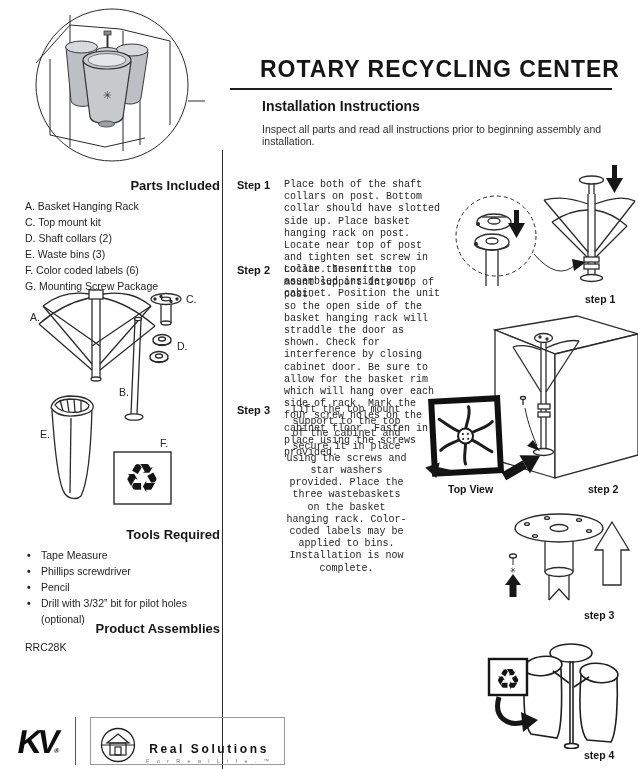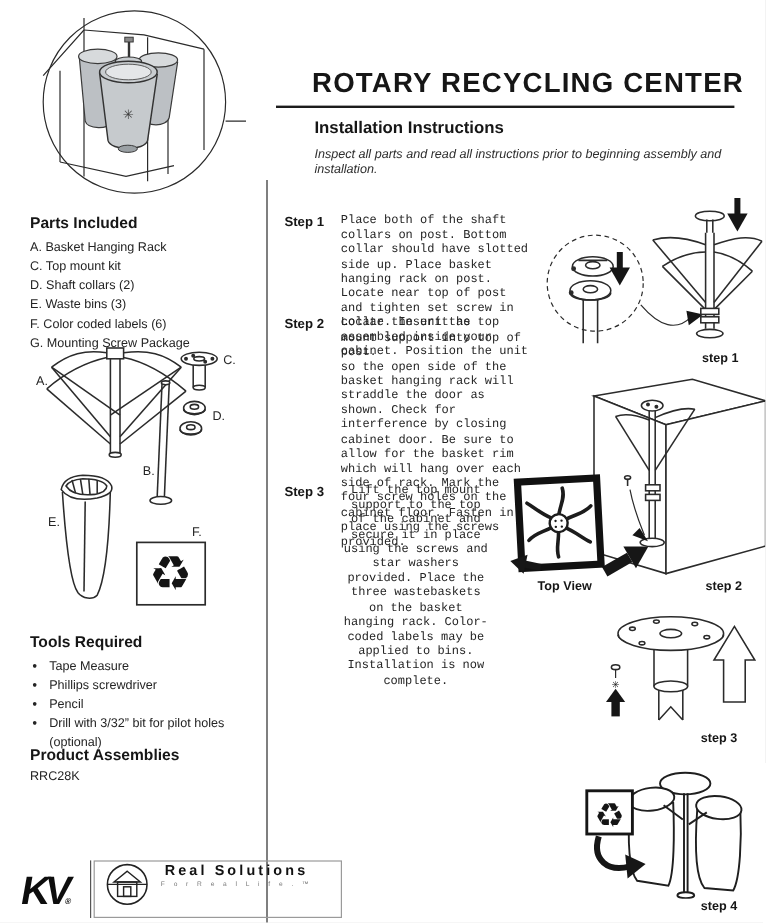--- a/index.html
+++ b/index.html
@@ -12,26 +12,26 @@
   .line{stroke:#2b2b2b;fill:none;stroke-width:1.3;}
   .thin{stroke:#2b2b2b;fill:none;stroke-width:1;}
   .fillw{fill:#ffffff;stroke:#2b2b2b;stroke-width:1.3;}
   .solid{fill:#161616;stroke:none;}
 
   
   .header{position:absolute;left:230px;top:56px;width:382px;}
   .h-title{font-size:23px;font-weight:700;letter-spacing:1px;color:#161616;margin:0 17px 0 30px;white-space:nowrap;}
   .title-rule{height:2px;background:#1c1c1c;margin-top:5px;}
   .h-sub{font-size:14px;font-weight:700;margin:8px 0 0 32px;color:#161616;}
-  .h-note{font-size:10.5px;font-style:italic;margin:9px 0 0 32px;color:#2e2e2e;}
+  .h-note{font-size:10.5px;margin:9px 0 0 32px;color:#2e2e2e;}
 
   .col-divider{position:absolute;left:222px;top:150px;width:1px;height:619px;background:#2b2b2b;}
 
   
-  .sec-heading{font-size:13px;font-weight:700;color:#161616;margin:0;}
+  .sec-heading{font-size:13px;font-weight:700;color:#161616;margin:0;text-align:right;}
   .parts-block{position:absolute;left:25px;top:178px;width:195px;}
   .plain-list{list-style:none;margin:5px 0 0 0;padding:0;font-size:10.5px;line-height:16px;color:#242424;}
   .tools-block{position:absolute;left:25px;top:527px;width:195px;}
   .bullet-list{list-style:none;margin:5px 0 0 0;padding:0;font-size:10.5px;line-height:16px;color:#242424;}
   .bullet-list li{position:relative;padding-left:16px;}
   .bullet-list li::before{content:"\2022";position:absolute;left:2px;top:0;font-weight:700;}
   .product-block{position:absolute;left:25px;top:621px;width:195px;}
   .model{font-size:10.5px;margin-top:5px;color:#242424;}
 
   
@@ -56,21 +56,21 @@
   .cap-topview{left:448px;top:483px;}
   .cap-step2{left:588px;top:483px;}
   .cap-step3{left:584px;top:609px;}
   .cap-step4{left:584px;top:749px;}
 
   
   .footer{position:absolute;left:18px;top:714px;height:54px;display:flex;align-items:center;}
   .kv-logo{font-size:33px;font-weight:800;letter-spacing:-4px;transform:skewX(-10deg);color:#0d0d0d;line-height:1;}
   .kv-reg{font-size:7px;vertical-align:baseline;letter-spacing:0;}
   .footer-divider{width:1px;height:48px;background:#555;margin-left:14px;}
-  .brand-box{margin-left:2px;border:1px solid #9a9a9a;height:46px;display:flex;align-items:flex-start;gap:9px;padding:0 24px 0 8px;}
+  .brand-box{margin-left:14px;border:1px solid #9a9a9a;height:46px;display:flex;align-items:flex-end;gap:9px;padding:0 12px 0 8px;}
   .brand-text{display:flex;flex-direction:column;align-items:center;}
   .brand-name{font-size:12px;font-weight:700;letter-spacing:2.6px;color:#111;white-space:nowrap;}
   .brand-tagline{font-size:5.5px;letter-spacing:2.9px;color:#777;margin-top:2px;white-space:nowrap;}
   .glyph{font-family:"DejaVu Sans",sans-serif;}
 </style>
 </head>
 <body>
 
 <div class="page">
 

